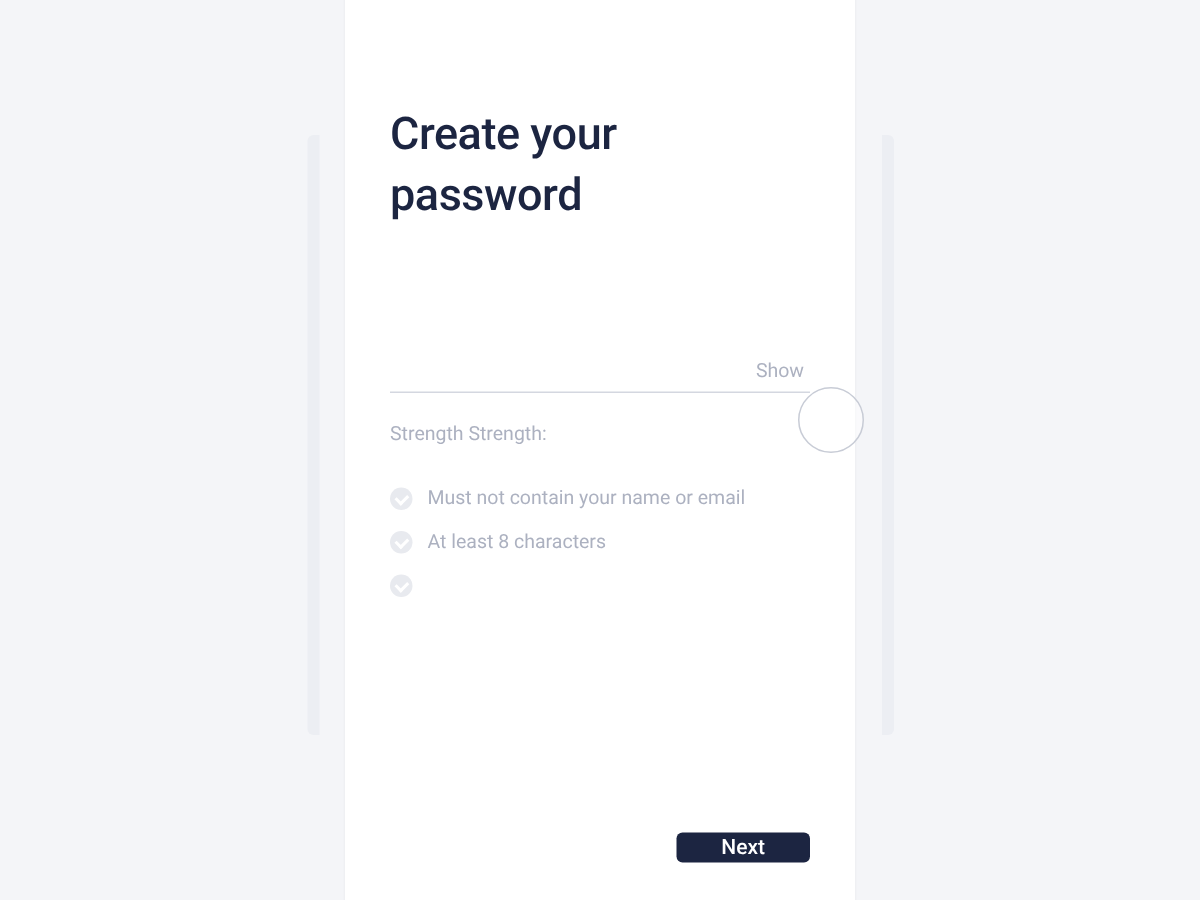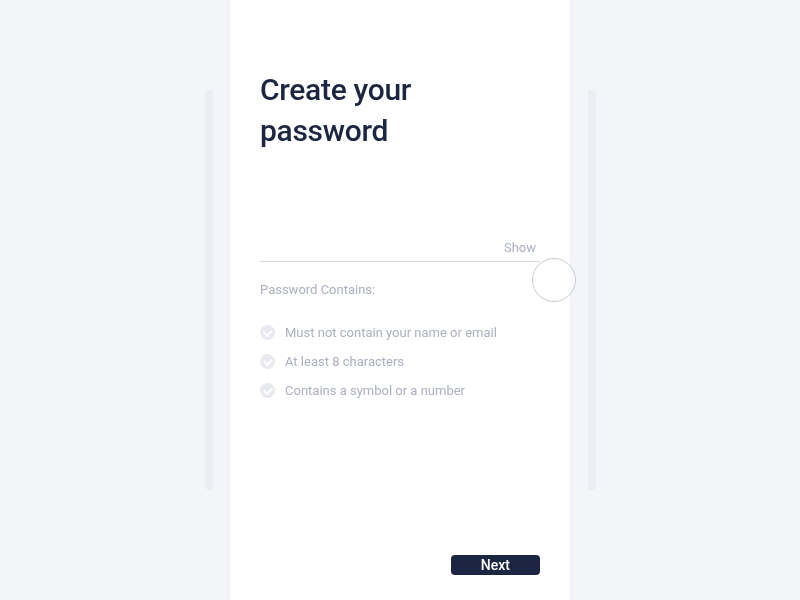--- a/index.html
+++ b/index.html
@@ -142,34 +142,33 @@
 
 <div class="phone-frame">
   <div class="content">
     <h1 class="title">Create your password</h1>
 
     <div class="input-wrapper">
       <input class="password-input" type="password" placeholder="" style="">
       <button class="show-toggle">Show</button>
     </div>
 
-    <div class="strength-label">Password Contains:</div>
+    <div class="strength-label">Strength Strength:</div>
 
     <ul class="requirements">
       <li class="requirement">
         <span class="check-icon"></span>
         <span class="requirement-text">Must not contain your name or email</span>
       </li>
       <li class="requirement">
         <span class="check-icon"></span>
         <span class="requirement-text">At least 8 characters</span>
       </li>
       <li class="requirement">
         <span class="check-icon"></span>
-        <span class="requirement-text">Contains a symbol or a number</span>
       </li>
     </ul>
   </div>
 
   <button class="next-button">Next</button>
 </div>
 
 <div class="cursor-indicator"></div>
 
 </body></html>

